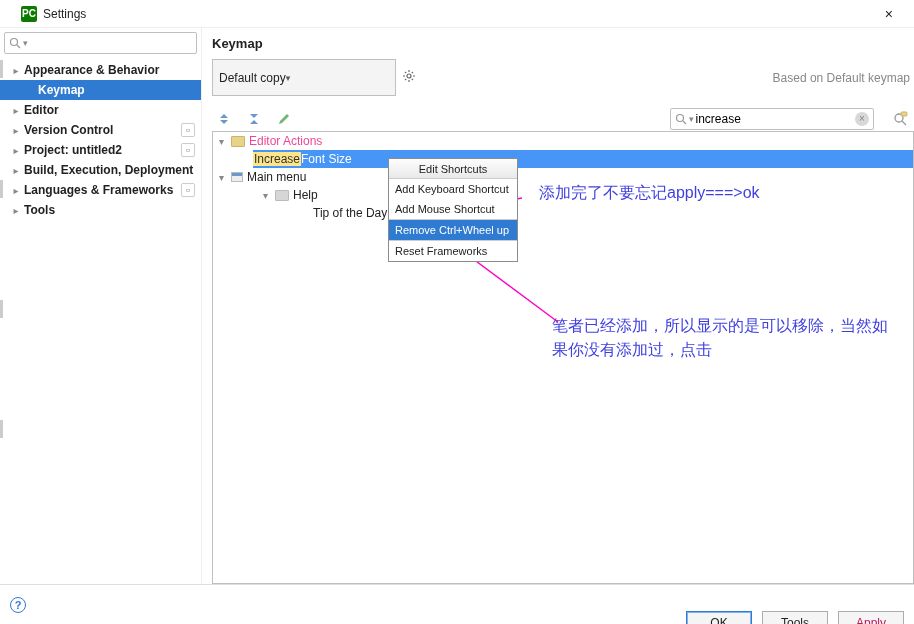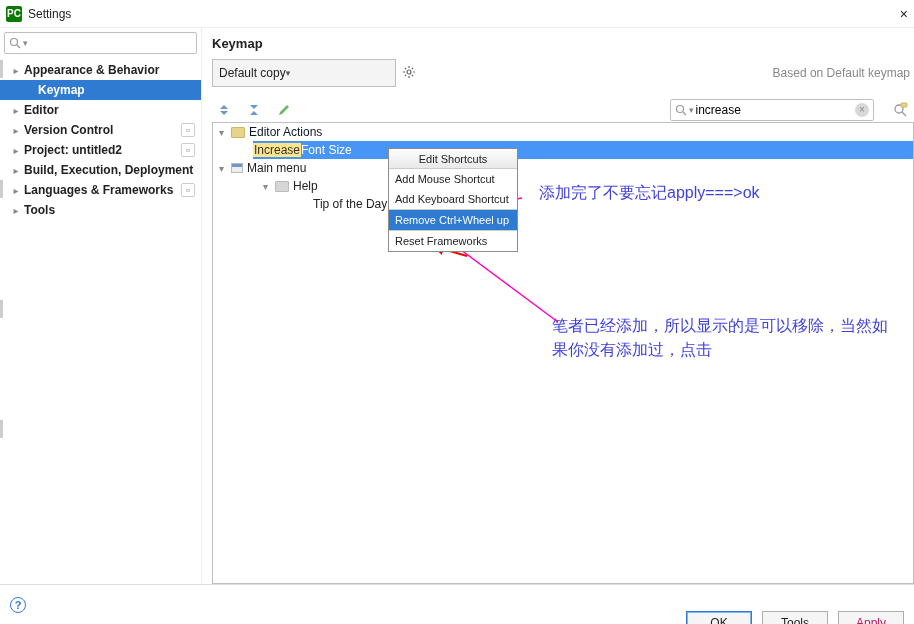--- a/index.html
+++ b/index.html
@@ -1,17 +1,17 @@
 <!DOCTYPE html>
 <html><head>
 <meta charset="utf-8">
 <style>
   * { box-sizing: border-box; }
   body { margin:0; font-family: "Segoe UI", Tahoma, sans-serif; font-size:12px; color:#222; background:#fff; width:914px; height:624px; position:relative; overflow:hidden; }
-  .titlebar { height:28px; display:flex; align-items:center; padding:0 6px; border-bottom:1px solid #eee;}
+  .titlebar { height:28px; display:flex; align-items:center; padding:0 21px; border-bottom:1px solid #eee;}
   .titlebar .logo { width:16px; height:16px; background:#0a7a00; color:#fff; display:flex; align-items:center; justify-content:center; font-size:10px; font-weight:bold; border-radius:2px;}
   .titlebar .title { margin-left:6px; }
   .titlebar .spacer { flex:1; }
   .titlebar .close { font-size:14px; cursor:pointer; font-family:sans-serif;}
   .main { display:flex; height:calc(624px - 28px - 40px); }
   .sidebar { width:202px; border-right:1px solid #eee; display:flex; flex-direction:column;}
   .search-wrap { height:30px; display:flex; align-items:center; padding:4px;}
   .search-field { flex:1; height:22px; border:1px solid #bfbfbf; border-radius:2px; display:flex; align-items:center; padding:0 4px; background:#fff;}
   .search-field svg { flex-shrink:0;}
   .search-field input { border:none; outline:none; flex:1; font-size:12px; background:transparent;}
@@ -20,41 +20,41 @@
   .tree-item { height:20px; display:flex; align-items:center; padding-left:10px; cursor:pointer; position:relative;}
   .tree-item .exp { width:12px; text-align:center; color:#888; font-size:10px;}
   .tree-item .label { margin-left:2px;}
   .tree-item.bold .label { font-weight:bold;}
   .tree-item.selected { background:#2f7bd1; color:#fff;}
   .tree-item.sub { padding-left:24px;}
   .tree-item .badge { position:absolute; right:6px; width:14px; height:14px; border:1px solid #ccc; border-radius:2px; font-size:8px; display:flex; align-items:center; justify-content:center; color:#aaa;}
   .content { flex:1; display:flex; flex-direction:column; padding:6px 0 0 10px; position:relative;}
   .content h1 { margin:2px 0 8px 0; font-size:13px; font-weight:bold;}
   .scheme-row { display:flex; align-items:center; gap:6px; margin-bottom:10px;}
-  .select { width:184px; height:28px; border:1px solid #bfbfbf; background:#f4f4f4; display:flex; align-items:center; padding:0 6px; justify-content:flex-start;}
+  .select { width:184px; height:37px; border:1px solid #bfbfbf; background:#f4f4f4; display:flex; align-items:center; padding:0 6px; justify-content:flex-start;}
   .gear { color:#666; font-size:14px;}
   .based { margin-left:auto; margin-right:4px; color:#888; font-size:12px;}
   .toolbar { height:26px; display:flex; align-items:center; gap:14px; border-bottom:1px solid #bfbfbf; padding:0 4px;}
   .tool-icon { width:16px; height:16px; display:flex; align-items:center; justify-content:center;}
   .toolbar .right-search { margin-left:auto; width:204px; height:22px; border:1px solid #bfbfbf; border-radius:2px; display:flex; align-items:center; padding:0 4px;}
   .toolbar .right-search input { border:none; outline:none; flex:1; font-size:12px;}
   .clear-x { width:14px; height:14px; border-radius:50%; background:#d8d8d8; color:#888; font-size:10px; display:flex; align-items:center; justify-content:center; cursor:pointer;}
   .filter-icon { margin-left:4px; margin-right:2px;}
   .tree-panel { flex:1; border:1px solid #bfbfbf; border-top:none; position:relative; overflow:hidden;}
   .tp-row { height:18px; display:flex; align-items:center; padding-left:6px;}
   .tp-row .exp { width:12px; font-size:10px; color:#888;}
   .tp-row.indent2 { padding-left:50px;}
   .tp-row.indent4 { padding-left:100px;}
   .folder-icon { width:14px; height:11px; background:#e7d48a; border:1px solid #cbb56a; border-radius:1px; margin-right:4px;}
   .folder-icon.gray { background:#d6d6d6; border-color:#bbb;}
-  .editor-actions { color:#0f172a;}
+  .editor-actions { color:#ec4899;}
   .highlight-row { display:flex; align-items:center; background:#4695f7; color:#fff; height:18px; margin-left:40px; padding-right:4px; position:relative;}
   .highlight-row .hl { background:#ffe58a; color:#333; padding:0 1px;}
   .shortcut-chip { position:absolute; right:6px; top:18px; background:#ffe58a; color:#333; font-size:11px; border:1px solid #e8d06a; padding:0 3px;}
-  .ctx-menu { position:absolute; left:388px; top:148px; width:130px; background:#fef9c3; border:1px solid #8c8c8c; z-index:5;}
+  .ctx-menu { position:absolute; left:388px; top:158px; width:130px; background:#fef9c3; border:1px solid #8c8c8c; z-index:5;}
   .ctx-menu .hdr { background:linear-gradient(#fdfdfd,#e9e9e9); text-align:center; height:20px; display:flex; align-items:center; justify-content:center; border-bottom:1px solid #ccc; font-size:11px;}
   .ctx-menu .mi { height:20px; display:flex; align-items:center; padding:0 6px; font-size:11px; background:#fff; cursor:pointer;}
   .ctx-menu .mi.sel { background:#2f7bd1; color:#fff;}
   .ctx-menu .sep { height:1px; background:#ccc;}
   .annotation1 { position:absolute; left:520px; top:183px; color:#3f3fe0; font-size:16px; z-index:4;margin-left:19px;}
   .annotation2 { position:absolute; left:552px; top:314px; width:344px; color:#3f3fe0; font-size:16px; line-height:1.5; z-index:4;}
   svg.arrow { position:absolute; z-index:4; pointer-events:none;}
   .bottom-bar { height:40px; border-top:1px solid #ddd; display:flex; align-items:center; padding:0 10px; gap:10px;}
   .help-icon { width:16px; height:16px; border-radius:50%; border:1.5px solid #3079d6; color:#3079d6; font-size:11px; font-weight:bold; display:flex; align-items:center; justify-content:center;}
   .bottom-bar .spacer{flex:1;}
@@ -220,22 +220,22 @@
       <div class="tp-row indent4">
         <span>Tip of the Day</span>
       </div>
     </div>
   </div>
 </div>
 
 <div class="ctx-menu">
   <div class="hdr">Edit Shortcuts</div>
   <div id="ctx-items">
+      <div class="mi">Add Keyboard Shortcut</div>
       <div class="mi">Add Mouse Shortcut</div>
-      <div class="mi">Add Keyboard Shortcut</div>
       <div class="sep"></div>
       <div class="mi sel">Remove Ctrl+Wheel up</div>
       <div class="sep"></div>
       <div class="mi">Reset Frameworks</div>
     </div>
 </div>
 
 <div class="annotation1">添加完了不要忘记apply===&gt;ok</div>
 <div class="annotation2">笔者已经添加，所以显示的是可以移除，当然如果你没有添加过，点击</div>
 

